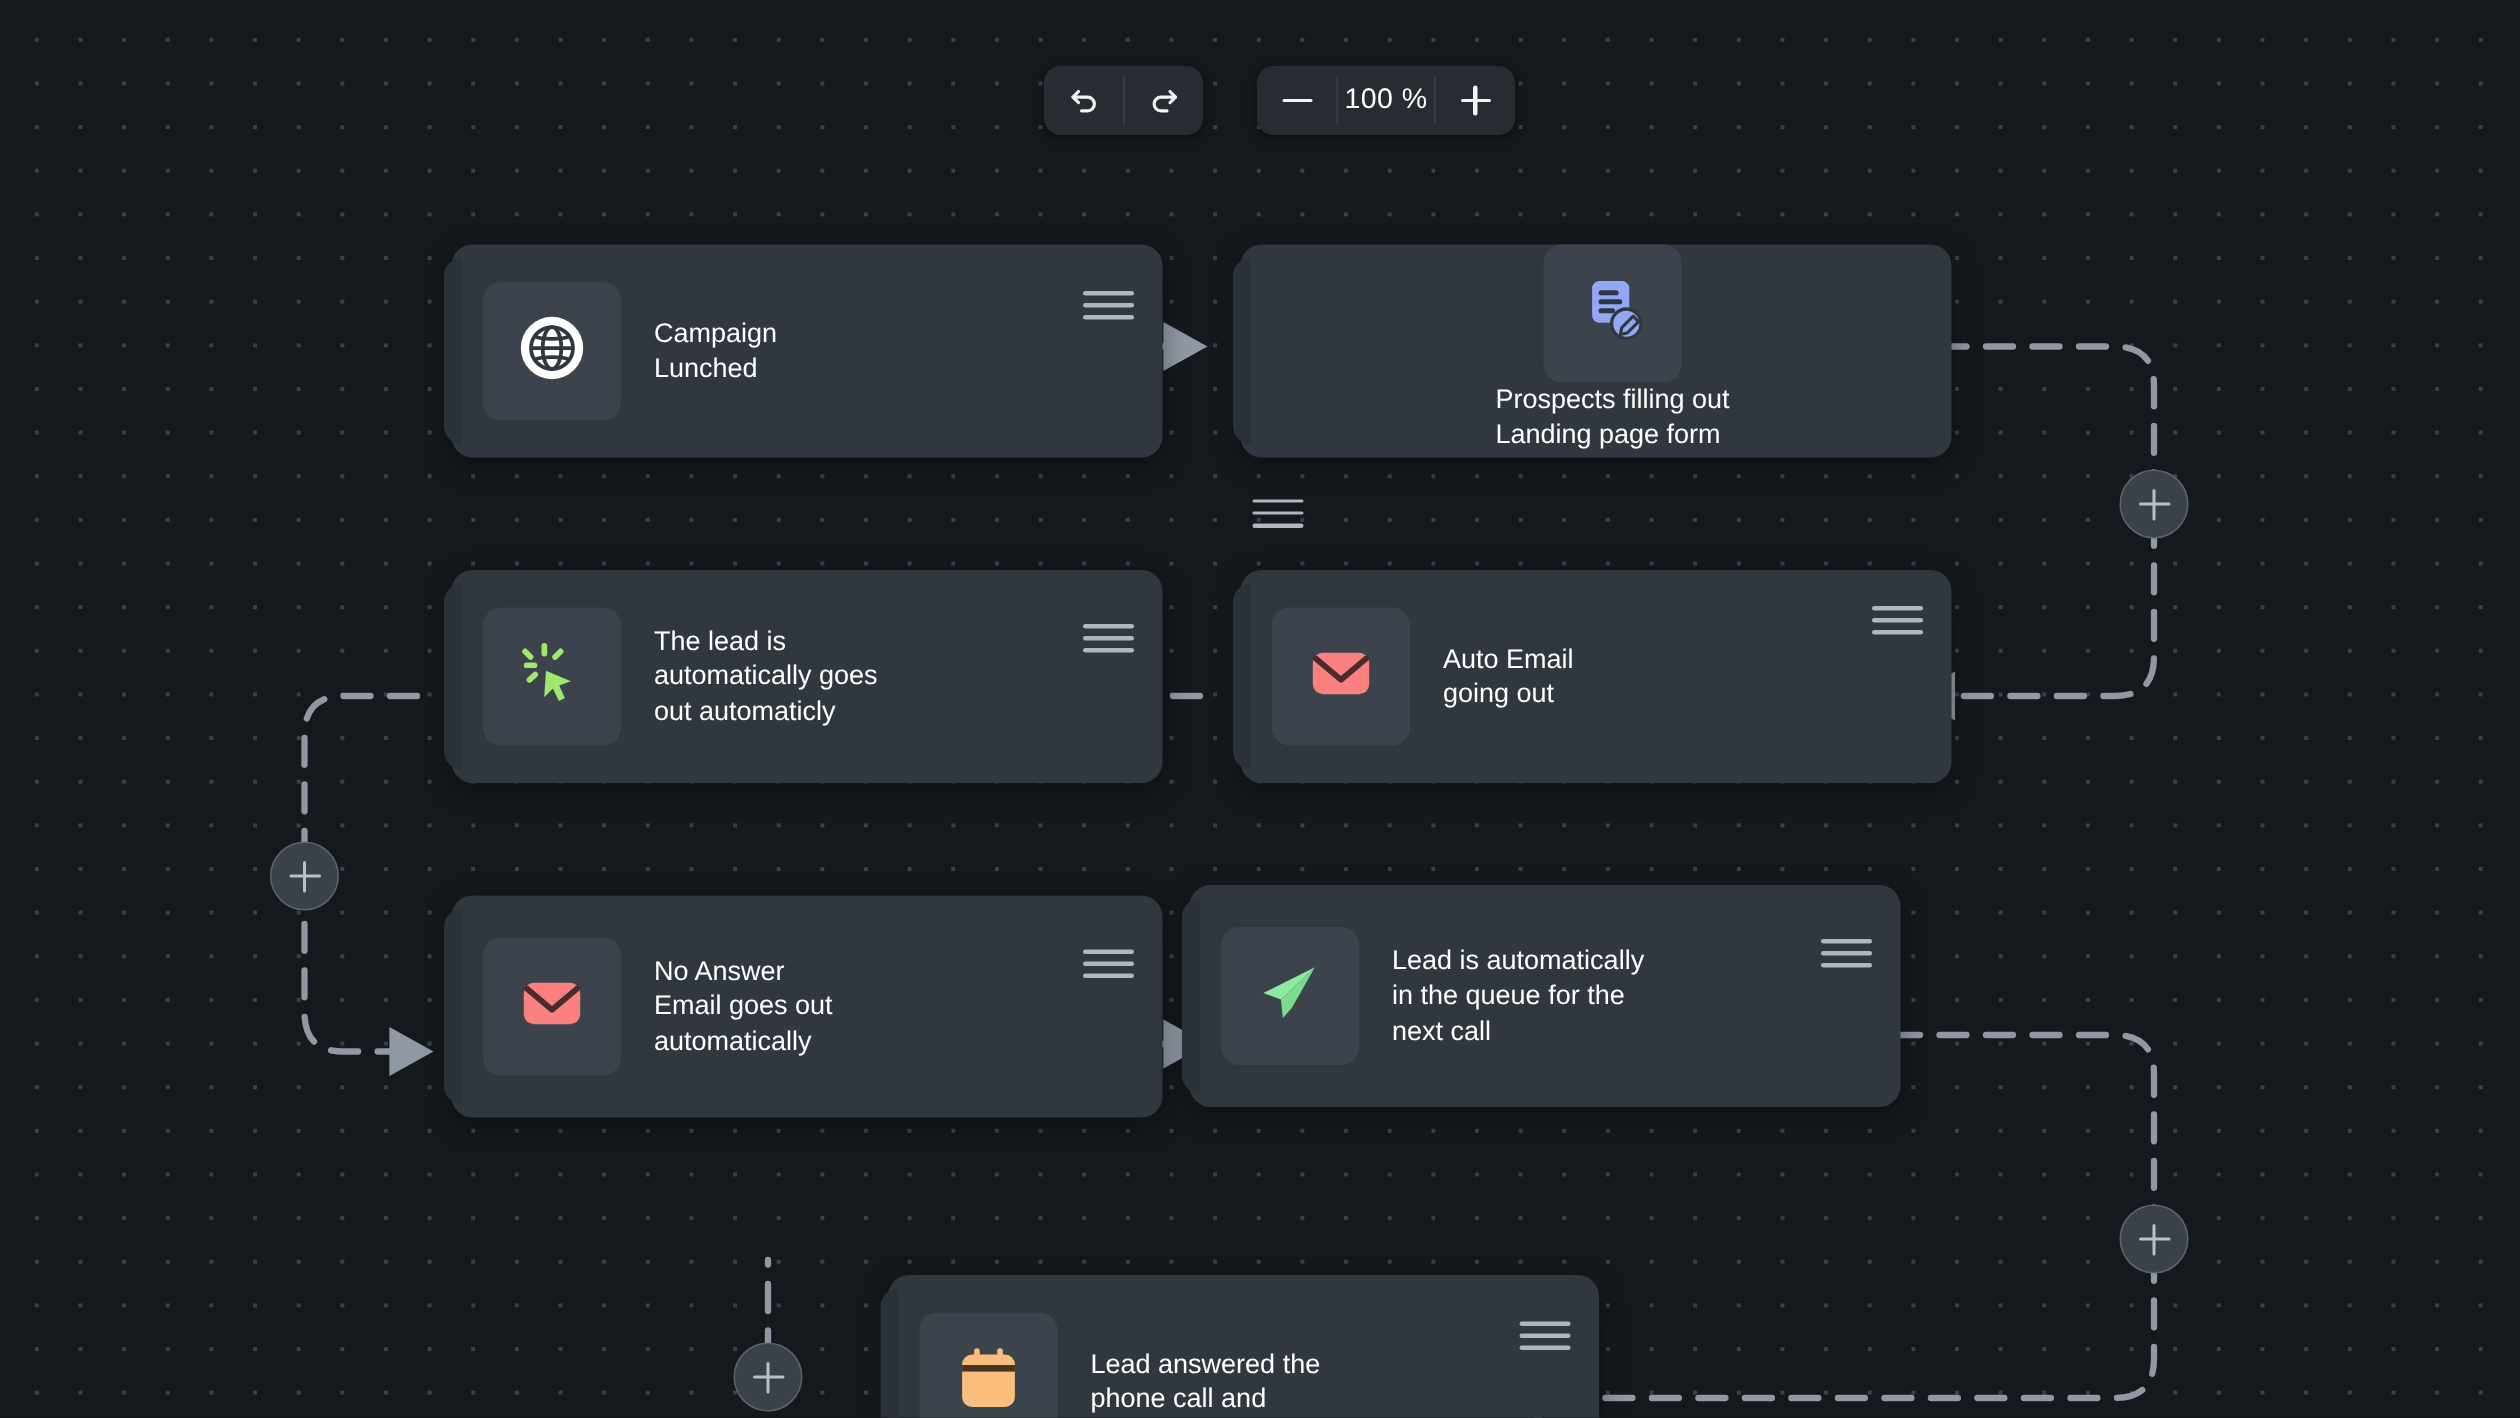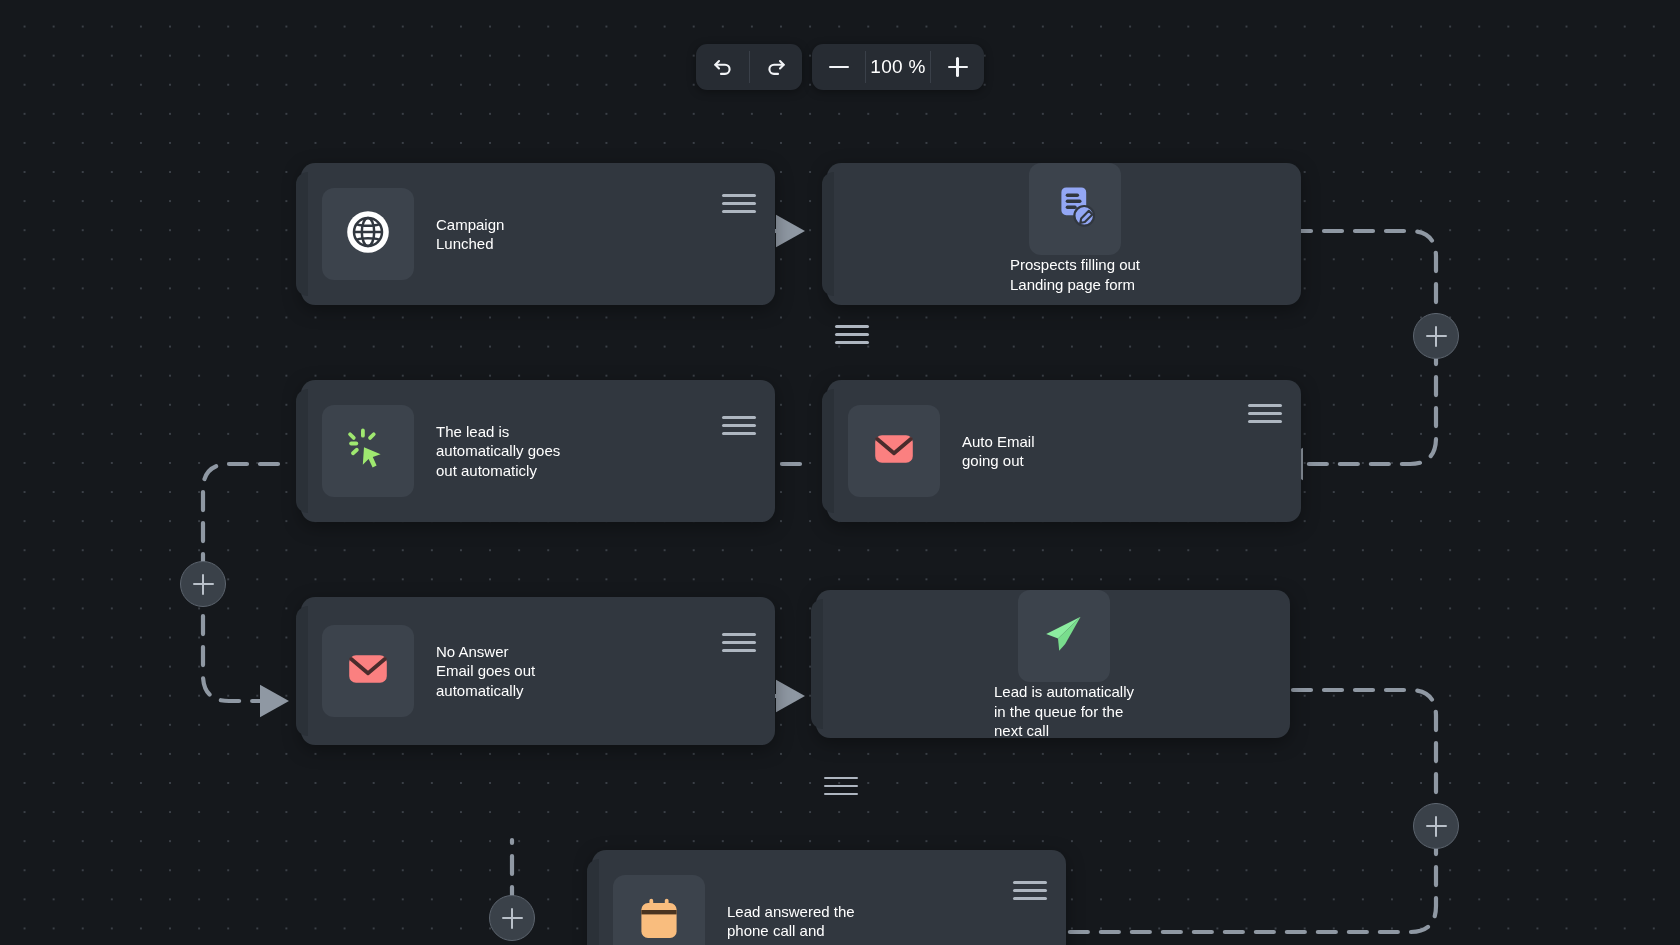--- a/index.html
+++ b/index.html
@@ -24,21 +24,21 @@
     width: 1680px; height: 945px;
     pointer-events: none;
   }
 
   
   .toolbar-wrap {
     position: absolute;
     left: 696px; top: 44px;
     display: flex;
     align-items: flex-end;
-    gap: 10px;
+    gap: 36px;
     z-index: 40;
   }
   .tgroup {
     display: flex;
     background: #272c33;
     border-radius: 11px;
     overflow: hidden;
     box-shadow: 0 2px 8px rgba(0,0,0,0.35);
   }
   .tbtn {
@@ -99,21 +99,21 @@
     width: 92px; height: 92px;
     margin-left: 21px;
     border-radius: 12px;
     background: #3c434c;
     display: flex; align-items: center; justify-content: center;
     flex: 0 0 auto;
   }
   .node-label {
     margin-left: 22px;
     color: #ffffff;
-    font-size: 15px;
+    font-size: 18px;
     line-height: 1.30;
     white-space: pre-line;
     flex: 1 1 auto;
   }
   .node-menu {
     width: 34px;
     margin-right: 19px;
     margin-left: 8px;
     align-self: flex-start;
     margin-top: 36px;
@@ -309,21 +309,21 @@
     <div class="node-label">No Answer
 Email goes out
 automatically</div>
     <div class="node-menu">
         <i></i>
         <i></i>
         <i></i>
       </div>
   </div>
 
-  <div class="node" style="left:816px; top:590px; width:474px; height:148px;flex-direction:column;">
+  <div class="node" style="left:793px; top:590px; width:474px; height:148px;">
     <div class="node-icon">
       <span>
         <svg width="48" height="48" viewBox="0 0 24 24">
           <path d="M20.3 3.4 L3.1 12.0 L9.0 14.2 z" fill="#8ceda0"></path>
           <path d="M20.3 3.4 L9.0 14.2 L9.6 20.4 L12.6 17.0 z" fill="#79dd8d"></path>
         </svg>
       </span>
     </div>
     <div class="node-label">Lead is automatically
 in the queue for the

